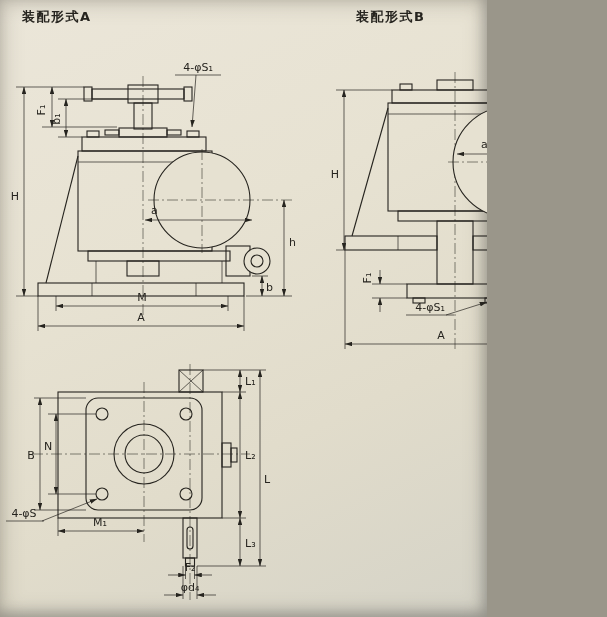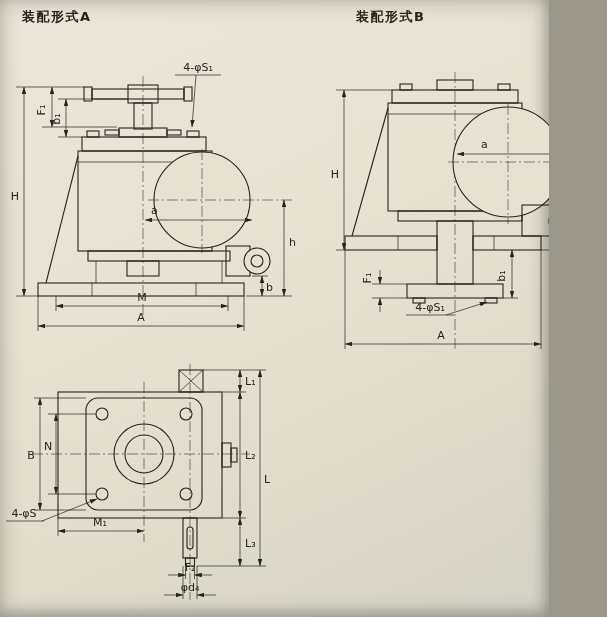--- a/index.html
+++ b/index.html
@@ -1,19 +1,19 @@
 <!DOCTYPE html>
 <html style="--ink: #26241f; --paper: #e6e1d1;"><head>
 <meta charset="utf-8">
 <style>
   :root { --ink:#26241f; --paper:#e6e1d1; }
   html,body { margin:0; padding:0; }
   body { background:#9a968a; font-family:"DejaVu Sans", sans-serif; }
   .page {
-    position:relative; width:549px; height:617px; overflow:hidden;
+    position:relative; width:487px; height:617px; overflow:hidden;
     background: linear-gradient(155deg, #ebe6d9 0%, #e7e2d2 38%, #e1dccb 68%, #d5d3c7 100%);
     box-shadow: inset 0 0 22px rgba(92,88,72,.38), inset -4px -5px 12px rgba(70,72,84,.28);
   }
   svg { display:block; }
   text { font-family:"DejaVu Sans", sans-serif; fill:var(--ink); }
   .ttl { font-size:13px; font-weight:bold; letter-spacing:1.5px; }
   .lbl { font-size:11px; }
   .outline { fill:none; stroke:var(--ink); stroke-width:1.1; }
   .thin { stroke-width:.7; }
   .dim { fill:none; stroke:var(--ink); stroke-width:.7; }

